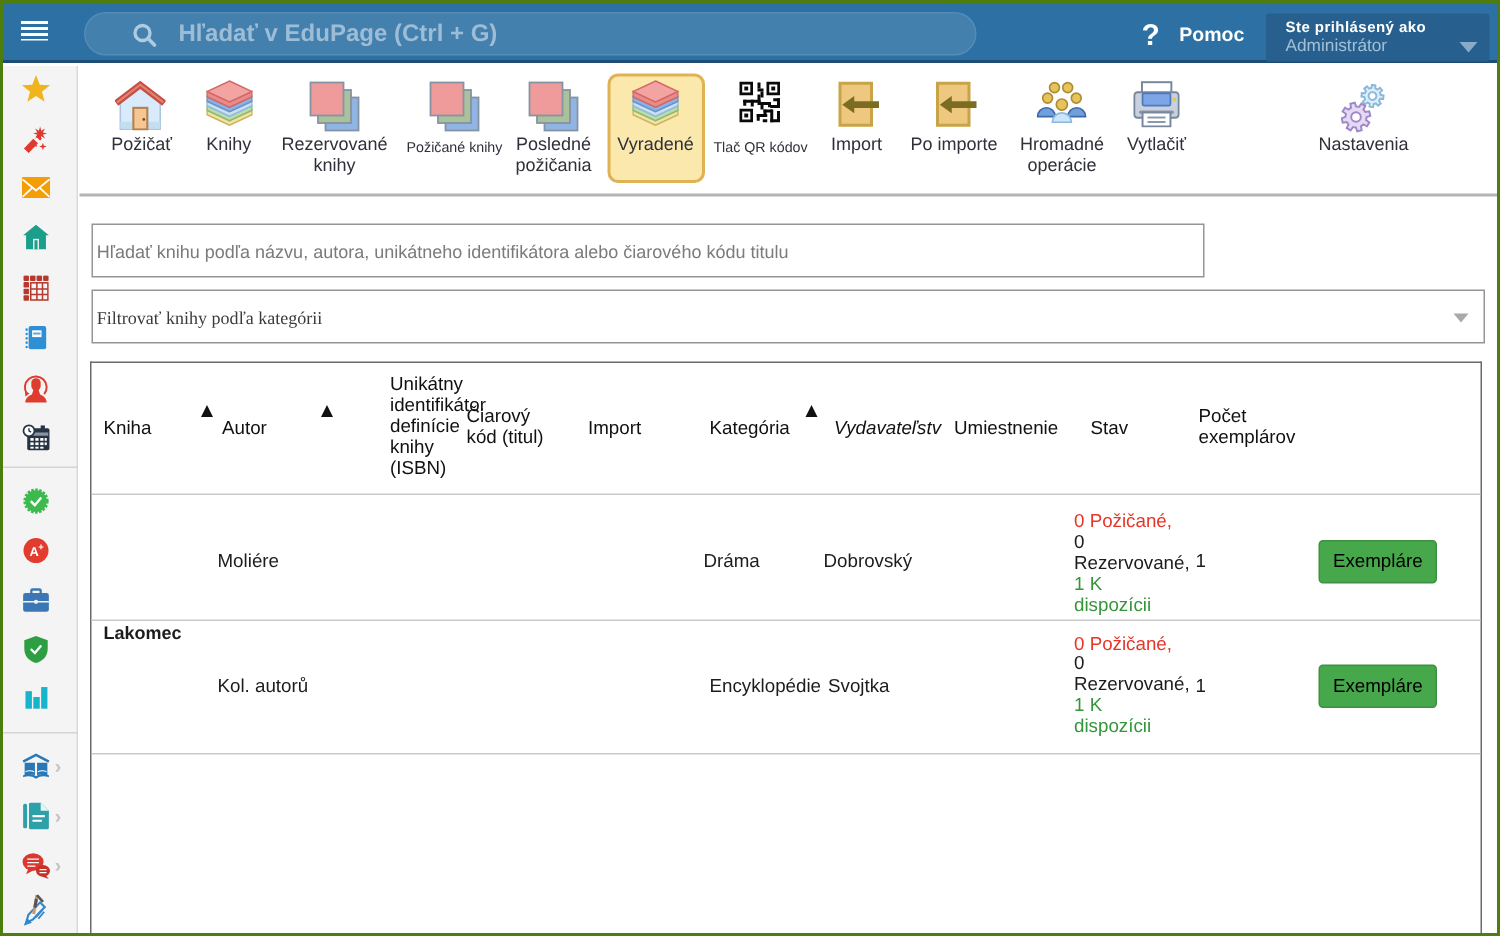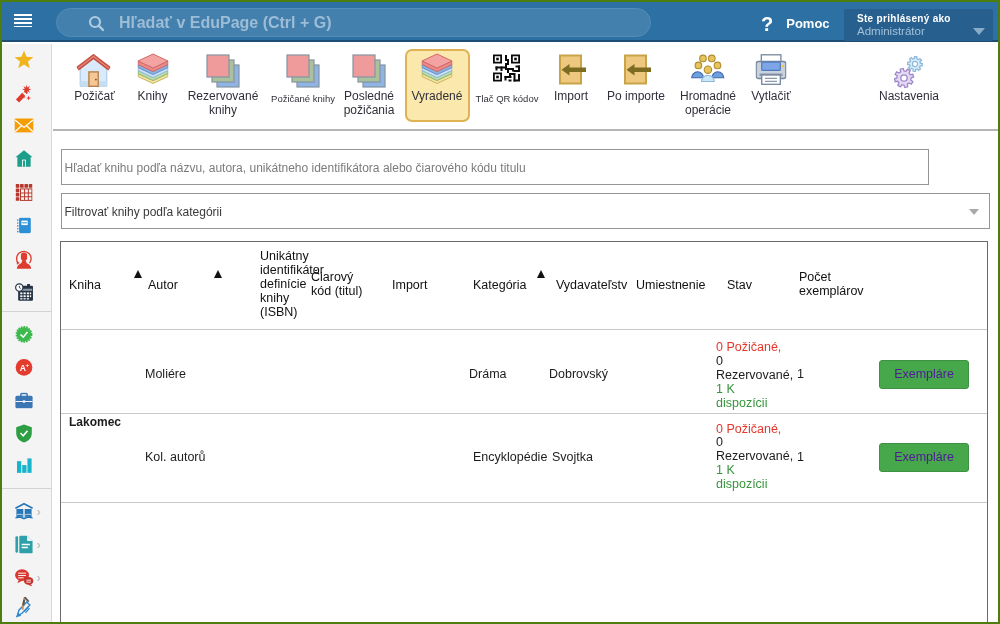--- a/index.html
+++ b/index.html
@@ -27,34 +27,34 @@
 
 #toolbar { position:absolute; left:51px; top:42px; width:945px; height:87px; background:#fff; border-bottom:2px solid #b5b5b5; }
 .titem { position:absolute; top:0; text-align:center; color:#30303a; }
 .titem .ic { position:absolute; left:50%; top:10px; transform:translateX(-50%); }
 .titem .lb { position:absolute; top:44.5px; left:50%; transform:translateX(-50%); font-size:12px; line-height:14px; white-space:nowrap; }
 .titem .lb2 { white-space:normal; width:92px; }
 .titem .lbs { font-size:9.5px; top:47.5px; }
 #vyr { position:absolute; left:352px; top:4.5px; width:65px; height:73px; background:#fbe8ac; border:2px solid #dfb254; border-radius:7px; }
 
 #content { position:absolute; left:51px; top:131px; width:945px; height:489px; background:#fff; }
-#inp1 { position:absolute; left:8px; top:16px; width:868px; height:36px; border:1px solid #959595; }
+#inp1 { position:absolute; left:8px; top:16px; width:742px; height:36px; border:1px solid #959595; }
 #inp1 span { position:absolute; left:2.5px; top:10.5px; font-size:12px; color:#7b7b7b; }
 #inp2 { position:absolute; left:8px; top:60px; width:929px; height:36px; border:1px solid #959595; }
-#inp2 span { position:absolute; left:2.5px; top:10.5px; font-size:12px; color:#3a3a3a; }
+#inp2 span { position:absolute; left:2.5px; top:10.5px; font-size:12px; color:#3a3a3a;font-family:Liberation Serif, serif; }
 #inp2 .car { position:absolute; right:10px; top:15px; width:0; height:0; border-left:5px solid transparent; border-right:5px solid transparent; border-top:6px solid #a9a9a9; }
 #tbl { position:absolute; left:7px; top:108px; width:928px; height:381px; border:1px solid #6a6a6a; border-bottom:none; }
 .hl { position:absolute; font-size:12.5px; color:#111; line-height:13.9px; }
 .tri { position:absolute; width:0; height:0; border-left:4.5px solid transparent; border-right:4.5px solid transparent; border-bottom:8px solid #111; }
 .rowline { position:absolute; left:0; width:926px; height:1px; background:#c9c9c9; }
 .cell { position:absolute; font-size:12.5px; color:#1c1c1c; line-height:13.9px; }
 .bold { font-weight:bold; font-size:12px; }
 .red { color:#e63529; }
 .green { color:#35953b; }
-.btn { position:absolute; width:90px; height:29px; background:#47a74b; border:1px solid #3e9142; border-radius:3px; color:#4c1d95; font-size:12.5px; text-align:center; line-height:27px; }
+.btn { position:absolute; width:79px; height:29px; background:#47a74b; border:1px solid #3e9142; border-radius:3px; color:#000000; font-size:12.5px; text-align:center; line-height:27px; }
 </style>
 </head>
 <body>
 <div id="page">
   <div id="topbar">
     <div id="burger">
         <div></div>
         <div></div>
         <div></div>
         <div></div>
@@ -401,21 +401,21 @@
 
       <div class="hl" style="left:8px; top:36.5px;">Kniha</div>
       <div class="tri" style="left:73px; top:27.5px;"></div>
       <div class="hl" style="left:87px; top:36.5px;text-align:center;">Autor</div>
       <div class="tri" style="left:153px; top:27.5px;"></div>
       <div class="hl" style="left:171px; top:8px;margin-left:28px;">Unikátny<br>identifikátor<br>definície<br>knihy<br>(ISBN)</div>
       <div class="hl" style="left:250px; top:29px;">Čiarový<br>kód (titul)</div>
       <div class="hl" style="left:331px; top:36.5px;">Import</div>
       <div class="hl" style="left:412px; top:36.5px;">Kategória</div>
       <div class="tri" style="left:476px; top:27.5px;"></div>
-      <div class="hl" style="left:495px; top:36.5px;">Vydavateľstv</div>
+      <div class="hl" style="left:495px; top:36.5px;font-style:italic;">Vydavateľstv</div>
       <div class="hl" style="left:575px; top:36.5px;">Umiestnenie</div>
       <div class="hl" style="left:655px; top:36.5px;margin-left:11px;">Stav</div>
       <div class="hl" style="left:738px; top:29px;">Počet<br>exemplárov</div>
       <div class="rowline" style="top:87px;"></div>
 
       <div class="cell bold" style="left:8px; top:126px;margin-top:48px;">Lakomec</div>
       <div class="cell" style="left:84px; top:126px;">Moliére</div>
       <div class="cell" style="left:408px; top:126px;">Dráma</div>
       <div class="cell" style="left:488px; top:126px;">Dobrovský</div>
       <div class="cell" style="left:655px; top:99px;"><span class="red">0 Požičané,</span><br>0<br>Rezervované,<br><span class="green">1 K<br>dispozícii</span></div>

